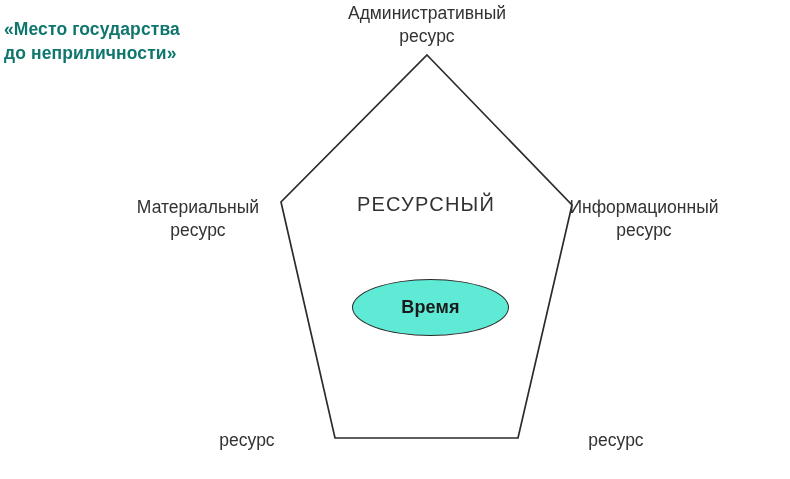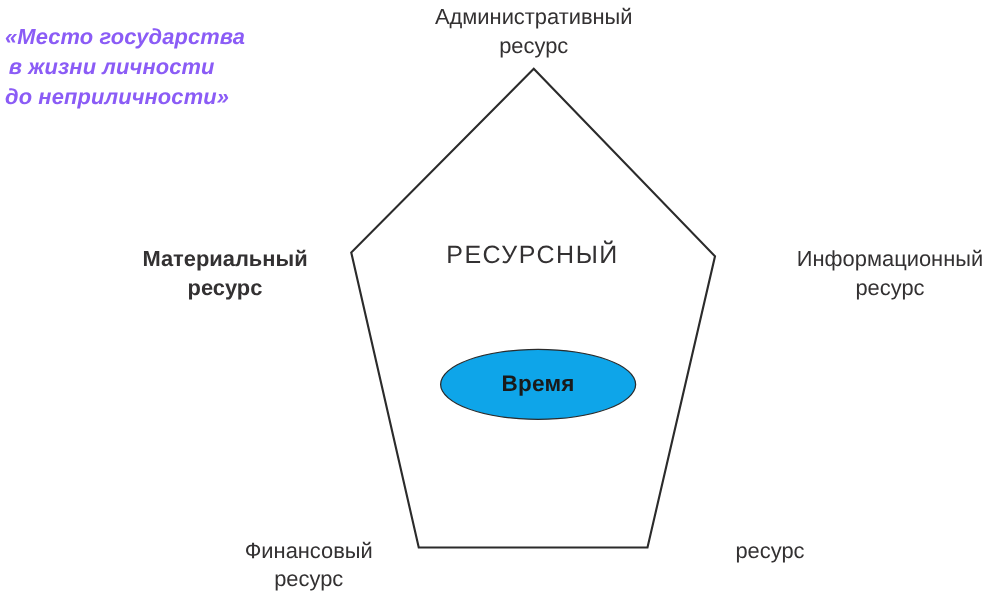--- a/index.html
+++ b/index.html
@@ -22,25 +22,24 @@
     top: 0;
     width: 790px;
     height: 479px;
   }
   .quote {
     position: absolute;
     left: 4px;
     top: 17px;
     width: 250px;
     font-family: "Liberation Sans", sans-serif;
-    font-style: italic;
     font-weight: bold;
     font-size: 17.5px;
     line-height: 24px;
-    color: #8b5cf6;
+    color: #0f766e;
     letter-spacing: 0.1px;
   }
   .quote .ln {
     display: block;
     white-space: nowrap;
   }
   .quote .ln.i1 { margin-left: 0px; }
   .quote .ln.i2 { margin-left: 3px; }
   .quote .ln.i3 { margin-left: 7px; }
   .quote .ln.i4 { }
@@ -54,27 +53,26 @@
     white-space: nowrap;
   }
   .vlabel .l2 { display: block; }
 
   .label-admin {
     left: 427px;
     top: 2px;
     transform: translateX(-50%);
   }
   .label-material {
-    left: 180px;
+    left: 198px;
     top: 196px;
     transform: translateX(-50%);
-    font-weight: bold;
   }
   .label-informational {
-    left: 712px;
+    left: 644px;
     top: 196px;
     transform: translateX(-50%);
   }
   .label-financial {
     left: 247px;
     top: 429px;
     transform: translateX(-50%);
   }
   .label-human {
     left: 616px;
@@ -94,21 +92,21 @@
     text-align: right;
   }
 
   .time-ellipse {
     position: absolute;
     left: 352px;
     top: 279px;
     width: 157px;
     height: 57px;
     border-radius: 50%;
-    background: #0ea5e9;
+    background: #5eead4;
     border: 1.6px solid #2b2b2b;
     box-sizing: border-box;
   }
   .time-label {
     position: absolute;
     left: 0;
     top: 0;
     width: 100%;
     height: 100%;
     display: flex;
@@ -124,21 +122,20 @@
 <body>
 
 <div id="stage">
 
   <svg class="pentagon-layer" viewBox="0 0 790 479">
     <polygon points="427,55 572,205 518,438 335,438 281,202" fill="#ffffff" stroke="#2b2b2b" stroke-width="1.7" stroke-linejoin="miter"></polygon>
   </svg>
 
   <div class="quote">
     <span class="ln i1">«Место государства</span>
-    <span class="ln i2">в жизни личности</span>
     <span class="ln i4">до неприличности»</span>
   </div>
 
   <div class="center-title">РЕСУРСНЫЙ</div>
 
   <div class="vlabel label-admin">
     <span class="l1">Административный</span>
     <span class="l2">ресурс</span>
   </div>
 
@@ -146,21 +143,20 @@
     <span class="l1">Материальный</span>
     <span class="l2">ресурс</span>
   </div>
 
   <div class="vlabel label-informational">
     <span class="l1">Информационный</span>
     <span class="l2">ресурс</span>
   </div>
 
   <div class="vlabel label-financial">
-    <span class="l1">Финансовый</span>
     <span class="l2">ресурс</span>
   </div>
 
   <div class="vlabel label-human">
     <span class="l2">ресурс</span>
   </div>
 
   <div class="time-ellipse">
     <div class="time-label">Время</div>
   </div>

